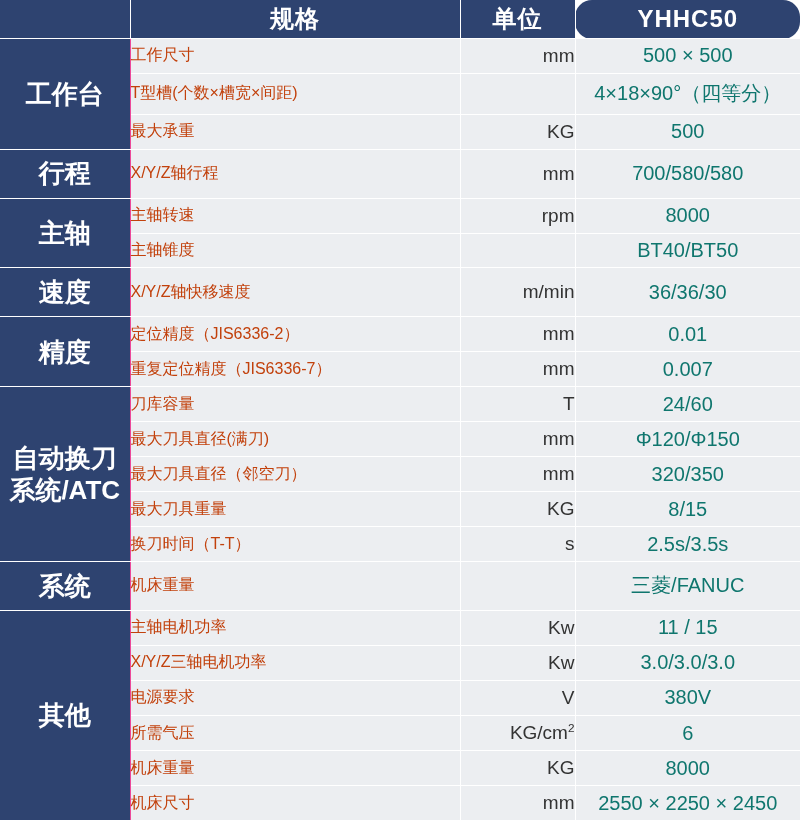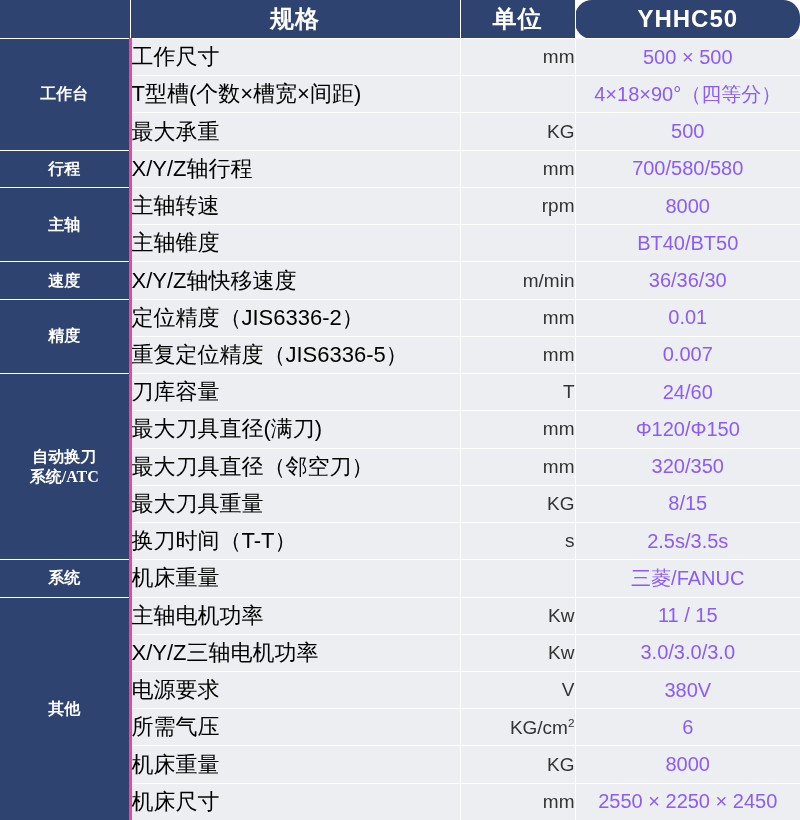--- a/index.html
+++ b/index.html
@@ -41,54 +41,53 @@
     letter-spacing: 1px;
   }
   .hdr.blank {
     border-right: 1px solid #ffffff;
   }
   .hdr:last-child { border-right: none; border-radius: 17px; }
 
   .group-cell {
     background: #2e4370;
     color: #ffffff;
-    font-size: 16px;
+    font-size: 26px;
     font-weight: bold;
     text-align: center;
     vertical-align: middle;
     border-bottom: 1px solid #ffffff;
-    border-right: 3px solid #ec4899;
+    border-right: 1px solid #ec4899;
     line-height: 1.25;
-    font-family: Liberation Serif, serif;
   }
   .group-cell.last-row { border-bottom: none; }
 
   .item-cell {
     background: #eceef1;
-    color: #000000;
-    font-size: 22px;
+    color: #c2410c;
+    font-size: 16px;
     text-align: left;
     padding-left: 12px;
     border-bottom: 1px solid #ffffff;
     border-right: 1px solid #ffffff;
     vertical-align: middle;
     white-space: nowrap;
   }
   .unit-cell {
     background: #eceef1;
     color: #333333;
     font-size: 19px;
     text-align: right;
     border-bottom: 1px solid #ffffff;
     border-right: 1px solid #ffffff;
     vertical-align: middle;
   }
   .value-cell {
     background: #eceef1;
-    color: #8b5cf6;
+    color: #0f766e;
     font-size: 20px;
     text-align: center;
     border-bottom: 1px solid #ffffff;
     vertical-align: middle;
     white-space: nowrap;
   }
   tr.last-body .item-cell,
   tr.last-body .unit-cell,
   tr.last-body .value-cell { border-bottom: none; }
 
@@ -152,21 +151,21 @@
         <td class="unit-cell">m/min</td>
         <td class="value-cell">36/36/30</td>
       </tr>
       <tr>
         <td class="group-cell" rowspan="2">精度</td>
         <td class="item-cell">定位精度（JIS6336-2）</td>
         <td class="unit-cell">mm</td>
         <td class="value-cell">0.01</td>
       </tr>
       <tr>
-        <td class="item-cell">重复定位精度（JIS6336-5）</td>
+        <td class="item-cell">重复定位精度（JIS6336-7）</td>
         <td class="unit-cell">mm</td>
         <td class="value-cell">0.007</td>
       </tr>
       <tr>
         <td class="group-cell" rowspan="5">自动换刀<br>系统/ATC</td>
         <td class="item-cell">刀库容量</td>
         <td class="unit-cell">T</td>
         <td class="value-cell">24/60</td>
       </tr>
       <tr>

